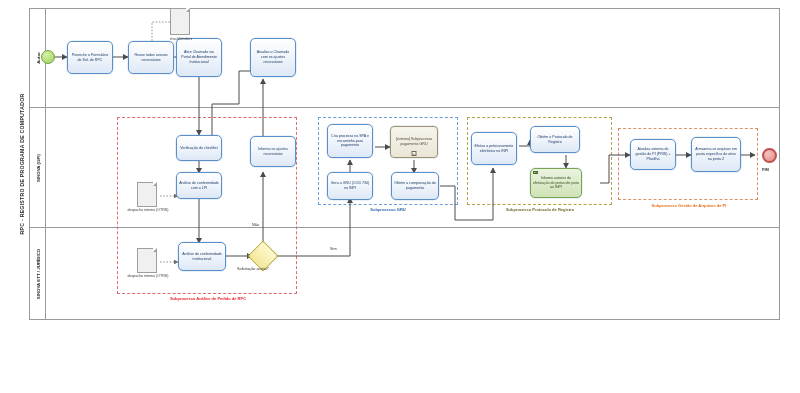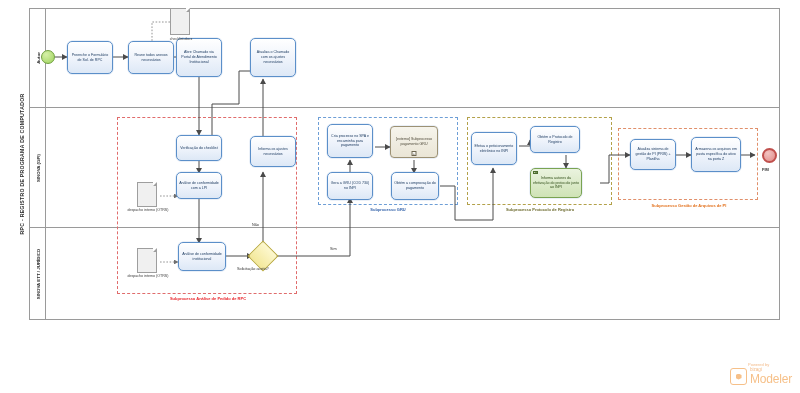--- a/index.html
+++ b/index.html
@@ -274,26 +274,14 @@
 
   <div class="doc" style="left:170px;top:8px;width:20px;height:27px;"></div>
   <div class="doc-label" style="left:157px;top:37px;width:48px;">checklist.docx</div>
 
   <div class="doc" style="left:137px;top:182px;width:20px;height:25px;"></div>
   <div class="doc-label" style="left:117px;top:208px;width:62px;">despacho interno (OTRS)</div>
 
   <div class="doc" style="left:137px;top:248px;width:20px;height:25px;"></div>
   <div class="doc-label" style="left:117px;top:274px;width:62px;">despacho interno (OTRS)</div>
 
-  <div class="logo">
-    <div class="pb">Powered by</div>
-    <div class="row">
-      <div class="mark">
-          <i></i>
-        </div>
-      <div>
-        <div class="bz">bizagi</div>
-        <div class="md">Modeler</div>
-      </div>
-    </div>
-  </div>
 
 </div>
 
 </body></html>

